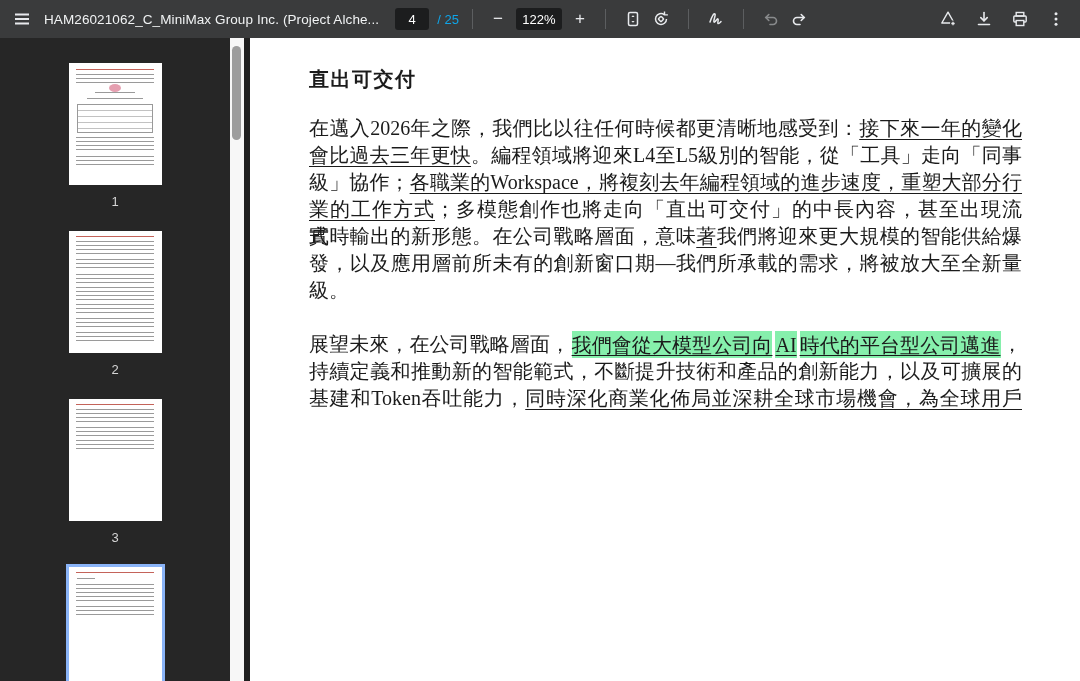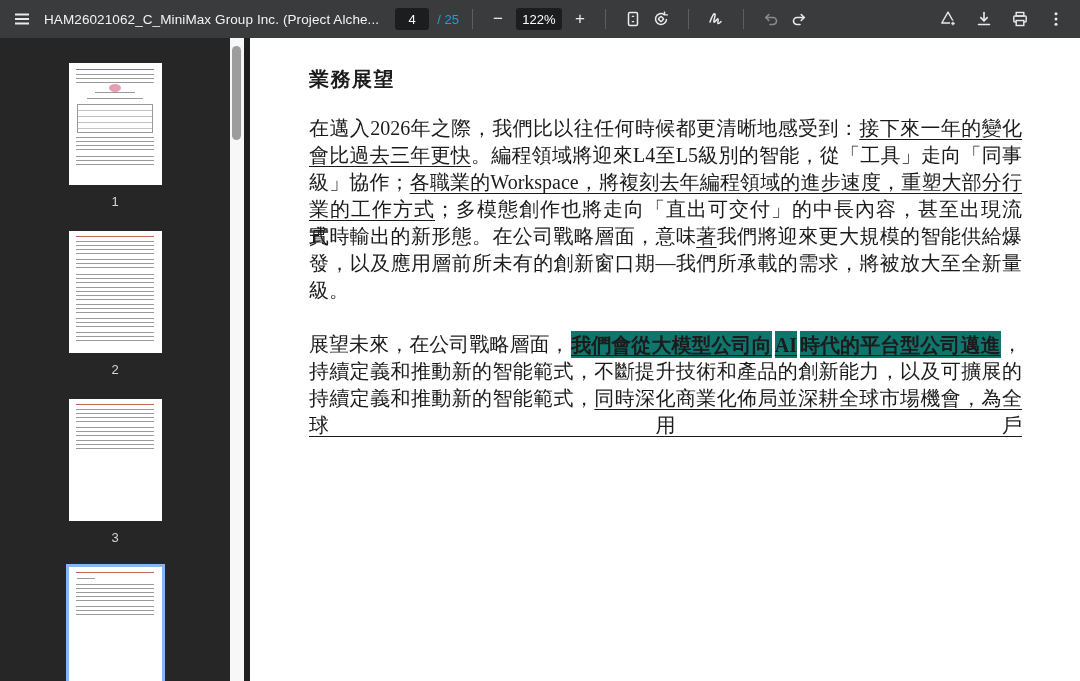--- a/index.html
+++ b/index.html
@@ -55,21 +55,21 @@
   .viewer { flex:1 1 auto; background:#ffffff; overflow:hidden; }
   .doc { padding:28px 0 0 59px; width:772px; color:#1b1b1b;
          font-family:"Liberation Serif","DejaVu Serif",serif; }
   .doc h1 { font-size:20px; font-weight:bold; letter-spacing:1.5px; line-height:27px;
             margin-bottom:22px; }
   .para { width:713px; }
   .para + .para { margin-top:27px; }
   .line { font-size:20px; line-height:27px; text-align:justify; text-align-last:justify; height:27px; }
   .line.last { text-align-last:auto; }
   .seg.u { text-decoration:underline; text-underline-offset:4px; text-decoration-thickness:1px; }
-  .seg.hl { background:#0f766e; padding:2.5px 0; margin:0 1.5px;font-weight:bold; }
+  .seg.hl { background:#86efac; padding:2.5px 0; margin:0 1.5px; }
 </style>
 </head>
 <body>
 
 <div class="app">
 
   <header class="toolbar">
     <button class="tb-btn menu-btn" title="Menu">
       <svg width="18" height="18" viewBox="0 0 18 18">
           <g stroke="#e8eaed" stroke-width="1.8">
@@ -213,34 +213,34 @@
           </div>
         </div>
     </aside>
     <div class="sidebar-scrollbar">
       <div class="scroll-thumb"></div>
     </div>
     <div class="pane-separator"></div>
 
     <main class="viewer">
       <div class="doc">
-        <h1>業務展望</h1>
+        <h1>直出可交付</h1>
         <div id="doc-body">
             <div class="para">
               <div class="line"><span class="seg">在邁入2026年之際，我們比以往任何時候都更清晰地感受到：</span><span class="seg u">接下來一年的變化</span></div>
               <div class="line"><span class="seg u">會比過去三年更快</span><span class="seg">。編程領域將迎來L4至L5級別的智能，從「工具」走向「同事</span></div>
               <div class="line"><span class="seg">級」協作；</span><span class="seg u">各職業的Workspace，將複刻去年編程領域的進步速度，重塑大部分行</span></div>
               <div class="line"><span class="seg u">業的工作方式</span><span class="seg">；多模態創作也將走向「直出可交付」的中長內容，甚至出現流式、</span></div>
               <div class="line"><span class="seg">實時輸出的新形態。在公司戰略層面，意味</span><span class="seg u">著</span><span class="seg">我們將迎來更大規模的智能供給爆</span></div>
               <div class="line"><span class="seg">發，以及應用層前所未有的創新窗口期—我們所承載的需求，將被放大至全新量</span></div>
               <div class="line last"><span class="seg">級。</span></div>
             </div>
             <div class="para">
               <div class="line"><span class="seg">展望未來，在公司戰略層面，</span><span class="seg u hl">我們會從大模型公司向</span><span class="seg u hl">AI</span><span class="seg u hl">時代的平台型公司邁進</span><span class="seg">，</span></div>
               <div class="line"><span class="seg">持續定義和推動新的智能範式，不斷提升技術和產品的創新能力，以及可擴展的</span></div>
-              <div class="line"><span class="seg">持續定義和推動新的智能範式，</span><span class="seg u">同時深化商業化佈局並深耕全球市場機會，為全球用戶</span></div>
+              <div class="line"><span class="seg">基建和Token吞吐能力，</span><span class="seg u">同時深化商業化佈局並深耕全球市場機會，為全球用戶</span></div>
             </div>
           </div>
       </div>
     </main>
   </div>
 
 </div>
 
 </body></html>

